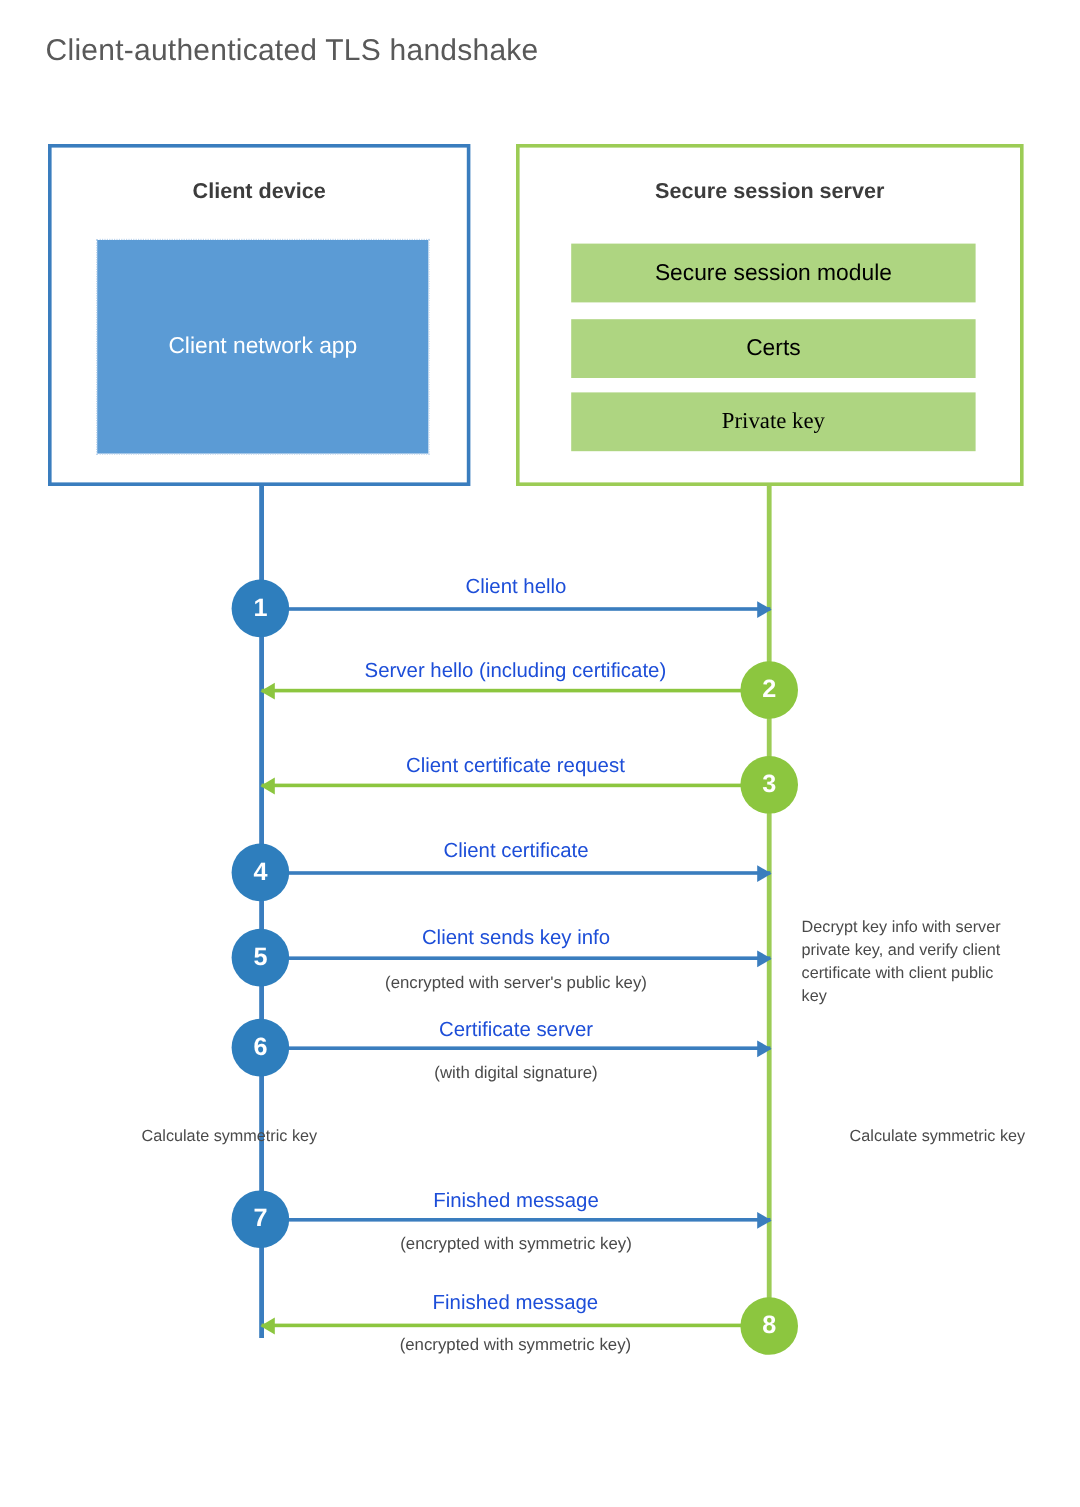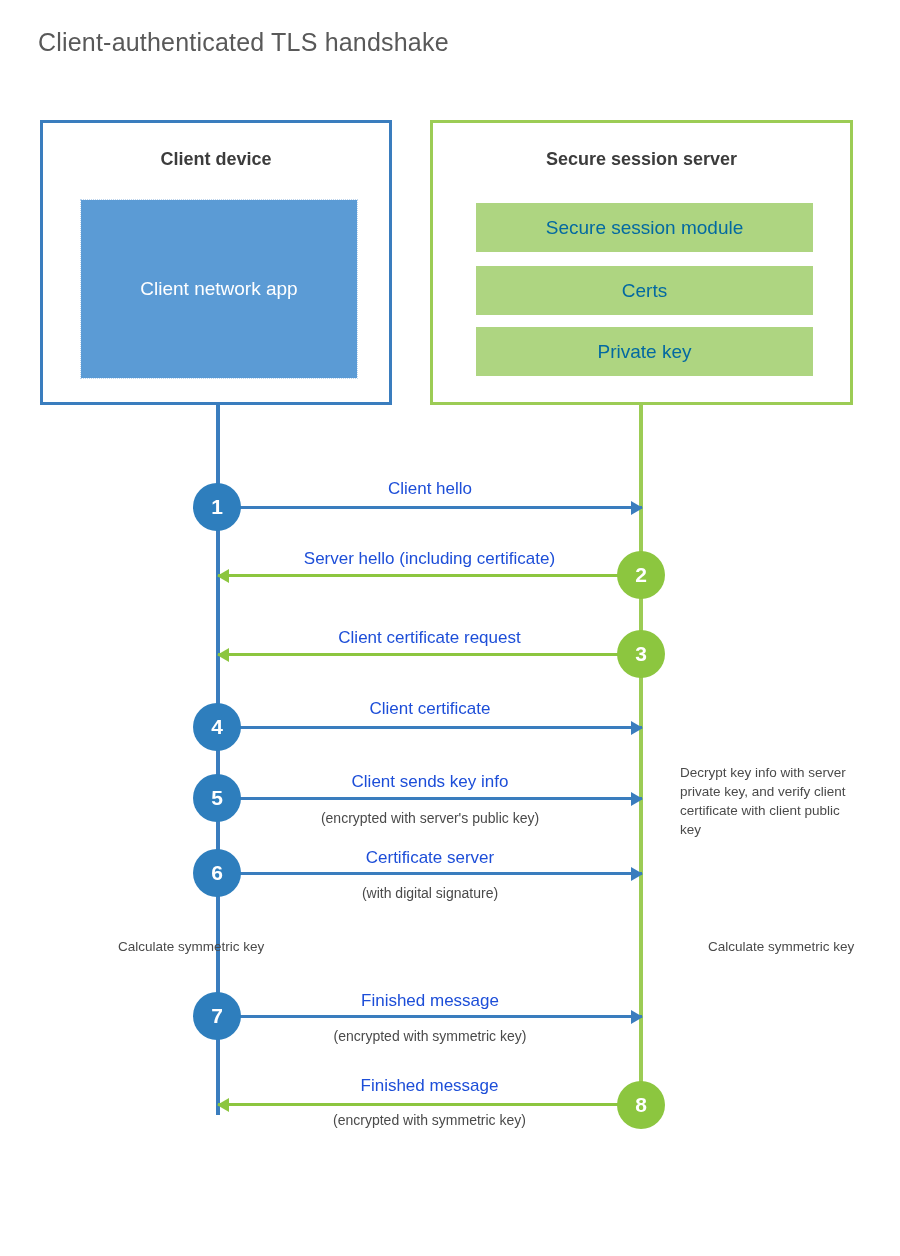--- a/index.html
+++ b/index.html
@@ -76,26 +76,26 @@
 
   .server-module {
     position: absolute;
     left: 43px;
     width: 337px;
     height: 49px;
     background: #aed581;
     display: flex;
     align-items: center;
     justify-content: center;
-    color: #0369a1;
+    color: #000000;
     font-size: 19px;
   }
   #server-module-0 { top: 80px; }
   #server-module-1 { top: 143px; }
-  #server-module-2 { top: 204px; }
+  #server-module-2 { top: 204px; font-family: Liberation Serif, serif; }
 
   
   .lifeline {
     position: absolute;
     width: 4px;
   }
   #client-lifeline {
     left: 216px;
     top: 403px;
     height: 712px;
@@ -224,21 +224,21 @@
 <div class="msg-sub" style="left:218px; top:810px; width:424px;">(encrypted with server's public key)</div>
 <div class="step-circle blue" style="left:193px; top:774px;">5</div>
 
 <div class="arrow blue" style="left:218px; top:872px; width:424px;">
   <span class="arrow-head"></span>
 </div>
 <div class="msg-label" style="left:218px; top:848px; width:424px;">Certificate server</div>
 <div class="msg-sub" style="left:218px; top:885px; width:424px;">(with digital signature)</div>
 <div class="step-circle blue" style="left:193px; top:849px;">6</div>
 
-<div class="side-note" style="left:668px; top:763px; width:175px;margin-left:12px;">Decrypt key info with server private key, and verify client certificate with client public key</div>
+<div class="side-note" style="left:668px; top:763px; width:175px;">Decrypt key info with server private key, and verify client certificate with client public key</div>
 <div class="side-note center" style="left:78px; top:937px; width:155px;">Calculate symmetric key</div>
 <div class="side-note center" style="left:668px; top:937px; width:155px;">Calculate symmetric key</div>
 
 <div class="arrow blue" style="left:218px; top:1015px; width:424px;">
   <span class="arrow-head"></span>
 </div>
 <div class="msg-label" style="left:218px; top:991px; width:424px;">Finished message</div>
 <div class="msg-sub" style="left:218px; top:1028px; width:424px;">(encrypted with symmetric key)</div>
 <div class="step-circle blue" style="left:193px; top:992px;">7</div>
 

